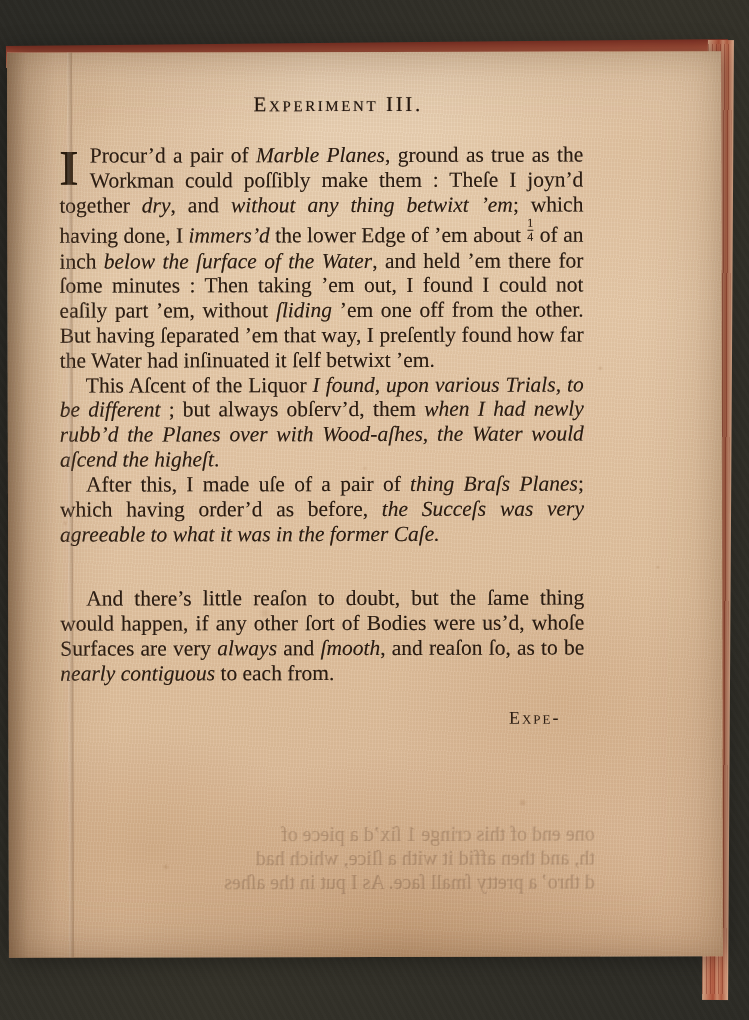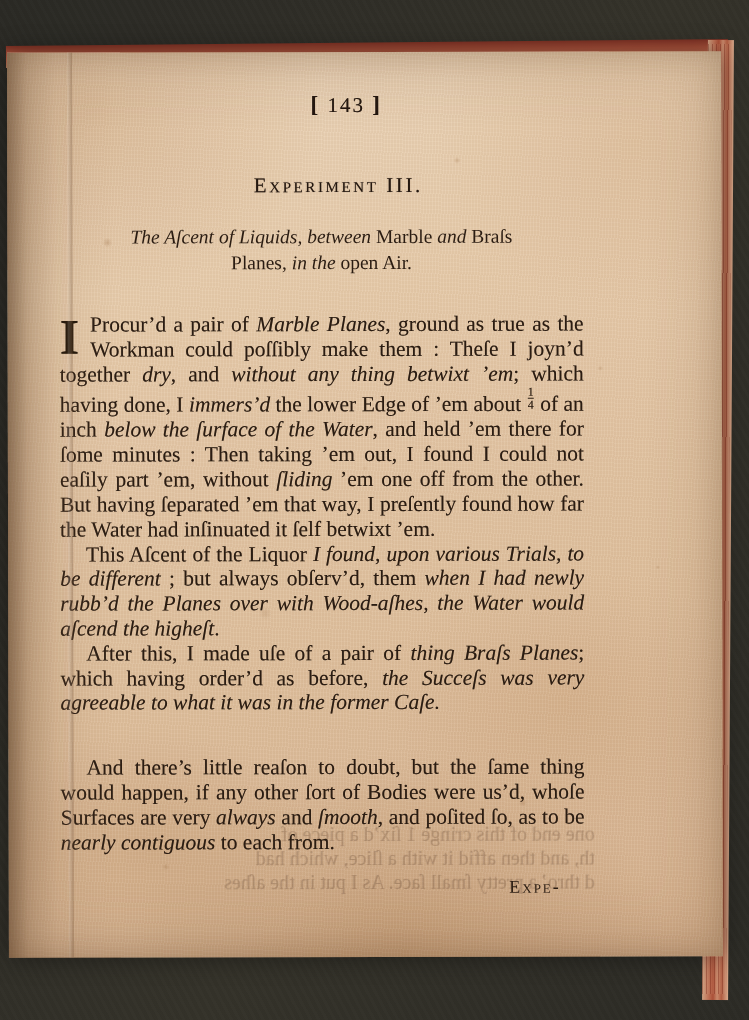--- a/index.html
+++ b/index.html
@@ -235,48 +235,40 @@
 
     <div id="grain"></div>
     <div id="spots"></div>
 
     <div class="bleed">one end of this cringe 1 ſix’d a piece of
 th, and then affid it with a ſlice, which had
 d thro’ a pretty ſmall ſace. As I put in the aſhes</div>
 
     <div id="type">
 
-      <div class="folio">
-        <span class="brk">[</span>
-        <span>143</span>
-        <span class="brk">]</span>
-      </div>
 
       <div class="exp-head">Experiment III.</div>
 
-      <div class="subtitle">
-        <span class="it">The Aſcent of Liquids,</span><span class="it"> between </span><span>Marble</span><span class="it"> and </span><span>Braſs</span><br><span>Planes,</span><span class="it"> in the </span><span>open Air.</span>
-      </div>
 
       <div class="para">
         <span class="dropcap">I</span><span> Procur’d a pair of </span><span class="it">Marble Planes</span><span>, ground as true as the Workman could poſſibly make them : Theſe I joyn’d together </span><span class="it">dry</span><span>,  and </span><span class="it">without any thing betwixt ’em</span><span>; which having done, I </span><span class="it">immers’d</span><span> the lower Edge of ’em about </span><span class="frac"><span class="n">1</span><span class="d">4</span></span><span> of an inch </span><span class="it">below the ſurface of the Water</span><span>, and held ’em there for ſome minutes : Then taking ’em out, I found I could not eaſily part ’em, without </span><span class="it">ſliding</span><span> ’em one off from the other. But having ſeparated ’em that way, I preſently found how far the Water had inſinuated it ſelf betwixt ’em.</span>
       </div>
 
       <div class="para indent">
         <span>This Aſcent of the Liquor </span><span class="it">I found, upon various Trials, to be different</span><span> ; but always obſerv’d, them </span><span class="it">when I had newly rubb’d the Planes over with Wood-aſhes, the Water would aſcend the higheſt</span><span>.</span>
       </div>
 
       <div class="para indent">
         <span>After this,  I made uſe of a pair of </span><span class="it">thing Braſs Planes</span><span>; which having order’d as before, </span><span class="it">the Succeſs was very agreeable to what it was in the former Caſe</span><span class="it">.</span>
       </div>
 
       <div class="gap-lg"></div>
 
       <div class="para indent">
-        <span>And there’s little reaſon to doubt, but the ſame thing would happen, if any other ſort of Bodies were us’d, whoſe Surfaces are very </span><span class="it">always</span><span> and </span><span class="it">ſmooth</span><span>, and poſited ſo,  as to be </span><span class="it">nearly contiguous</span><span> to each from.</span>
+        <span>And there’s little reaſon to doubt, but the ſame thing would happen, if any other ſort of Bodies were us’d, whoſe Surfaces are very </span><span class="it">always</span><span> and </span><span class="it">ſmooth</span><span>, and reaſon ſo,  as to be </span><span class="it">nearly contiguous</span><span> to each from.</span>
       </div>
 
       <div class="catchword">Expe-</div>
 
     </div>
 
     <div id="gutter"></div>
     <div id="gutter-fold"></div>
     <div id="vignette"></div>
   </div>

